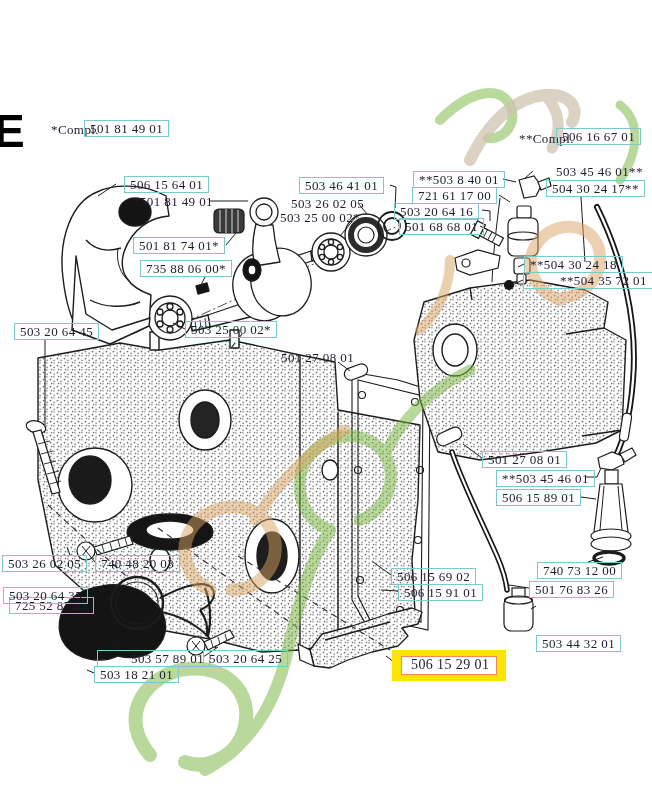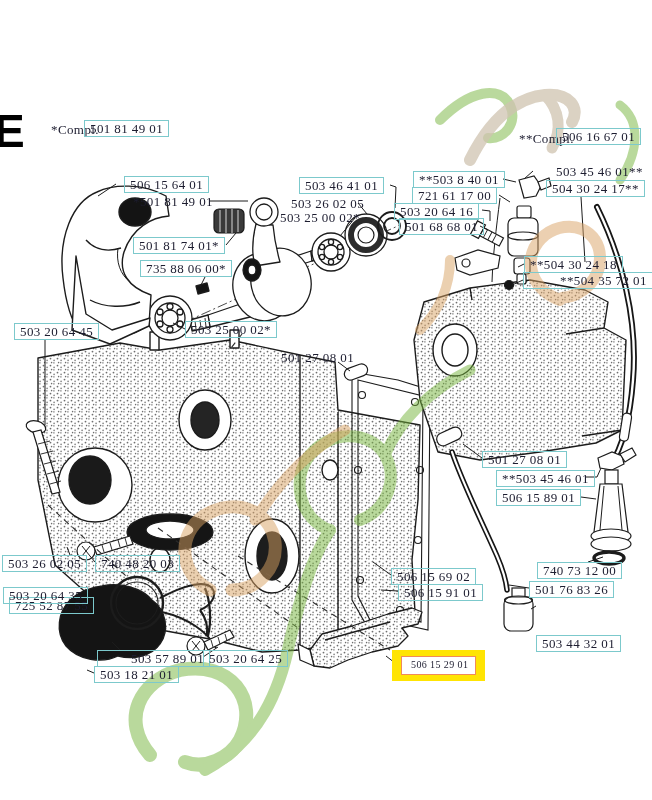--- a/index.html
+++ b/index.html
@@ -8,21 +8,21 @@
   #art{position:absolute;left:0;top:0;}
   #callouts{position:absolute;left:0;top:0;width:100%;height:100%;}
   .corner-letter{position:absolute;left:-6px;top:104px;font-family:"Liberation Sans",sans-serif;
     font-weight:700;font-size:46px;color:#000;letter-spacing:0;}
   .callout{position:absolute;font-size:13px;line-height:15px;color:#1d1d30;
     letter-spacing:.4px;white-space:nowrap;}
   .callout.boxed{border:1.5px solid #7cc9cc;padding:0 5px;background:transparent;}
   .callout.plain{padding:0;}
   .callout.highlight{background:#ffe403;padding:6px 9px;}
   .hl-inner{display:inline-block;border:1.2px solid #f08a5a;background:#fff;
-    padding:0 7px 1px 9px;font-size:10px;line-height:16px;color:#1d1d30;}
+    padding:0 7px 1px 9px;font-size:14px;line-height:16px;color:#1d1d30;}
 </style>
 </head>
 <body>
 
 <div id="stage">
 
   <svg id="art" width="652" height="800" viewBox="0 0 652 800" xmlns="http://www.w3.org/2000/svg">
     <defs>
       <pattern id="stip" width="7" height="7" patternUnits="userSpaceOnUse">
         <rect width="7" height="7" fill="#ffffff"></rect>

